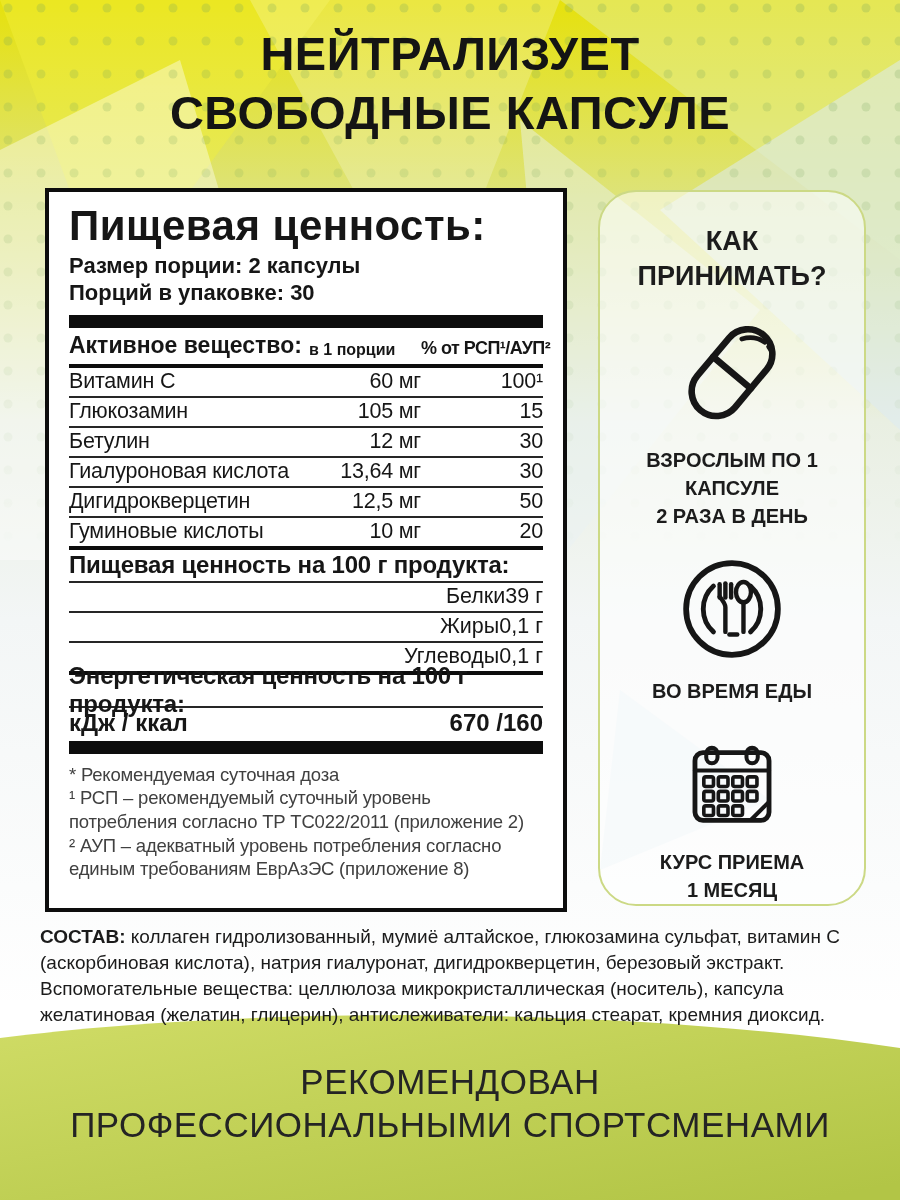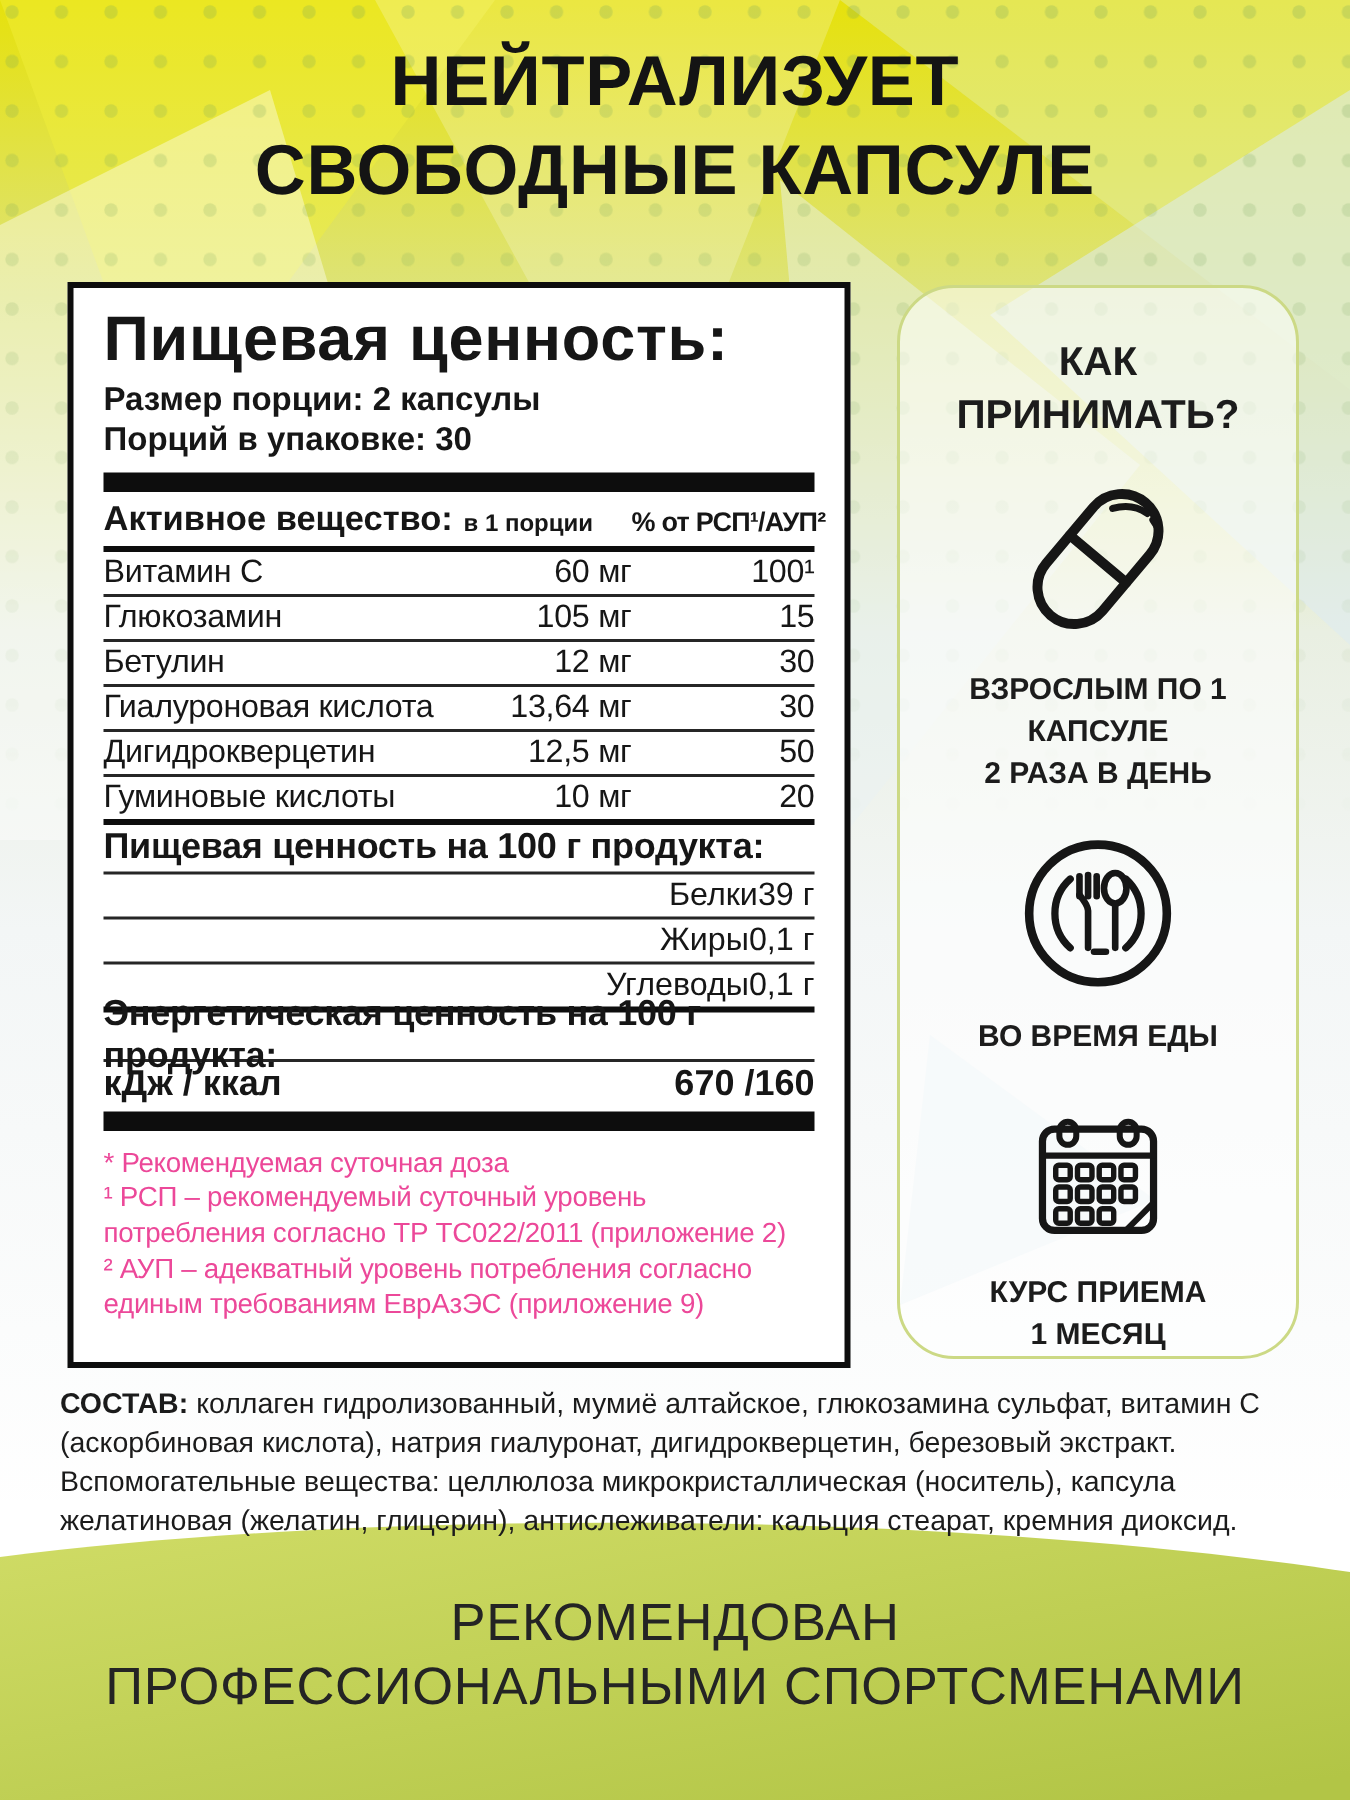--- a/index.html
+++ b/index.html
@@ -28,21 +28,21 @@
   .row .amt,.row .pct{text-align:right;white-space:nowrap;}
   .row.thick{border-bottom-width:4px;border-bottom-color:#0d0d0d;}
   .sec-h{display:flex;align-items:center;height:31px;font-size:24px;font-weight:bold;
     border-bottom:2px solid #262626;letter-spacing:-.2px;}
   .row2{display:flex;justify-content:flex-end;align-items:center;height:28px;
     font-size:21.5px;border-bottom:2px solid #262626;}
   .row2.thick{border-bottom-width:4px;border-bottom-color:#0d0d0d;}
   .energy-row{display:flex;justify-content:space-between;align-items:center;height:31px;
     font-size:24px;font-weight:bold;}
   .bar2{height:13px;background:#0d0d0d;margin-top:2px;}
-  .footnotes{margin-top:9px;font-size:18.5px;line-height:1.28;color:#ec4899;letter-spacing:-.2px;}
+  .footnotes{margin-top:9px;font-size:18.5px;line-height:1.28;color:#404040;letter-spacing:-.2px;}
   .footnotes div{margin:0;}
 
   
   .usage{position:absolute;left:598px;top:190px;width:268px;height:716px;box-sizing:border-box;
     border:2px solid #ccd985;border-radius:38px;background:rgba(255,255,255,.55);
     display:flex;flex-direction:column;align-items:center;text-align:center;padding:32px 12px 0;}
   .usage-title{font-size:27px;font-weight:bold;line-height:1.3;color:#1c1c1c;}
   .usage .icon{display:block;}
   .icon-capsule{margin-top:22px;}
   .icon-meal{margin-top:26px;}
@@ -174,21 +174,21 @@
     <div class="sec-h">Энергетическая ценность на 100 г продукта:</div>
     <div class="energy-row">
       <span>кДж / ккал</span>
       <span>670 /160</span>
     </div>
     <div class="bar2"></div>
 
     <div class="footnotes">
       <div>* Рекомендуемая суточная доза</div>
       <div>¹ РСП – рекомендуемый суточный уровень потребления согласно ТР ТС022/2011 (приложение 2)</div>
-      <div>² АУП – адекватный уровень потребления согласно единым требованиям ЕврАзЭС (приложение 9)</div>
+      <div>² АУП – адекватный уровень потребления согласно единым требованиям ЕврАзЭС (приложение 8)</div>
     </div>
   </div>
 
   <div class="usage">
     <div class="usage-title">
       <div>КАК</div>
       <div>ПРИНИМАТЬ?</div>
     </div>
 
     <svg class="icon icon-capsule" width="122" height="122" viewBox="0 0 120 120" aria-hidden="true">

